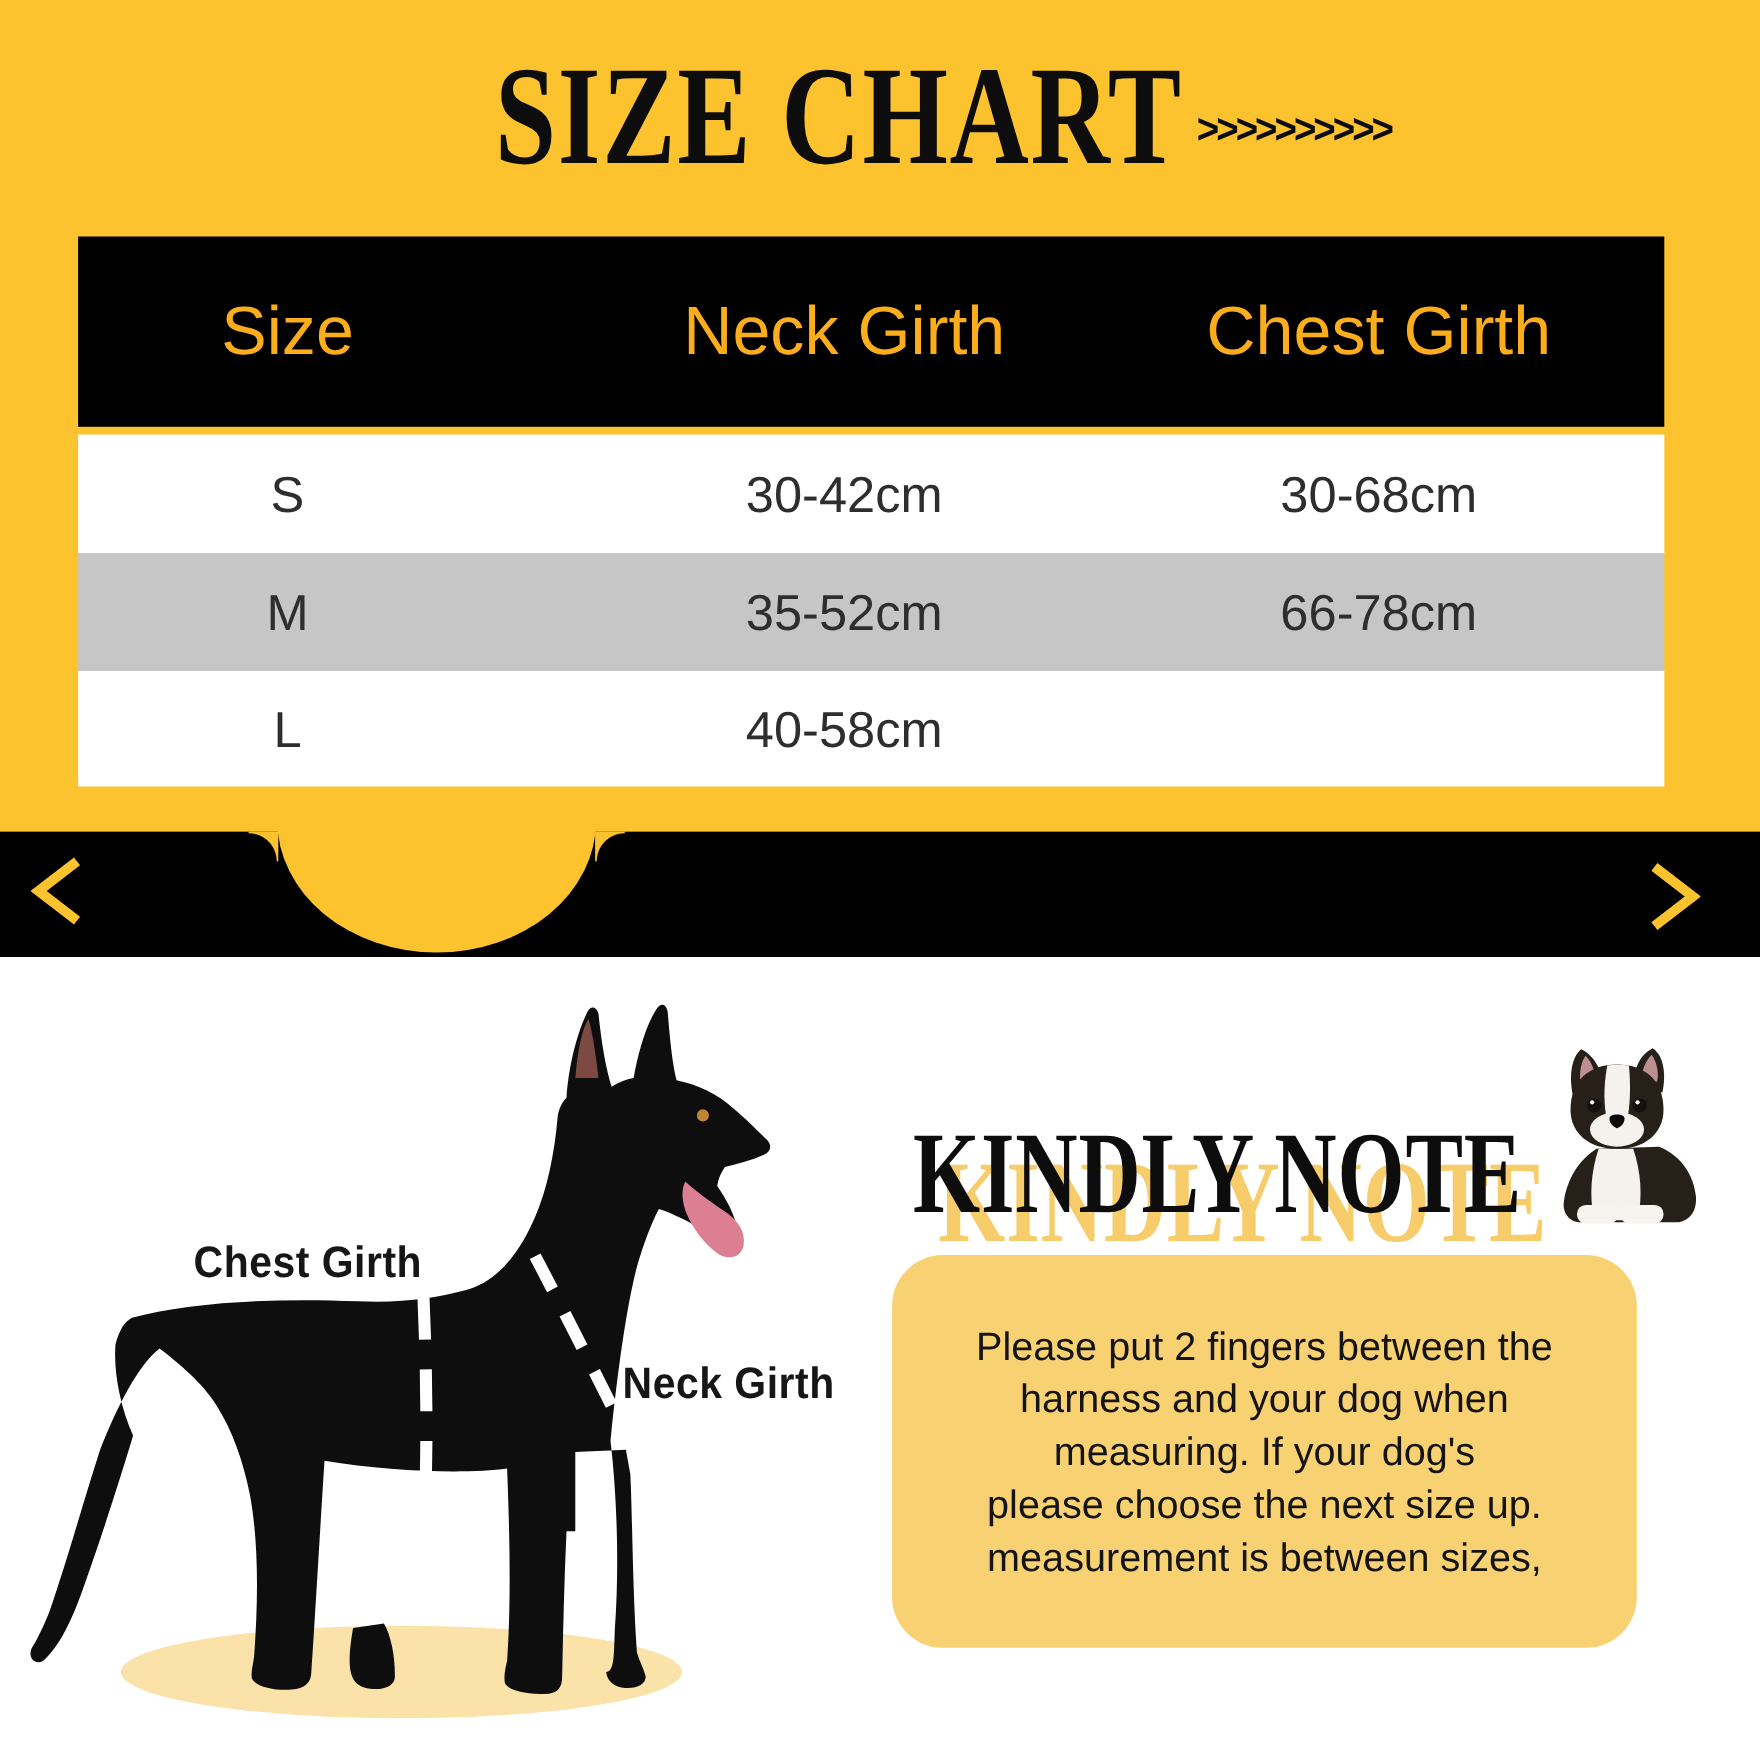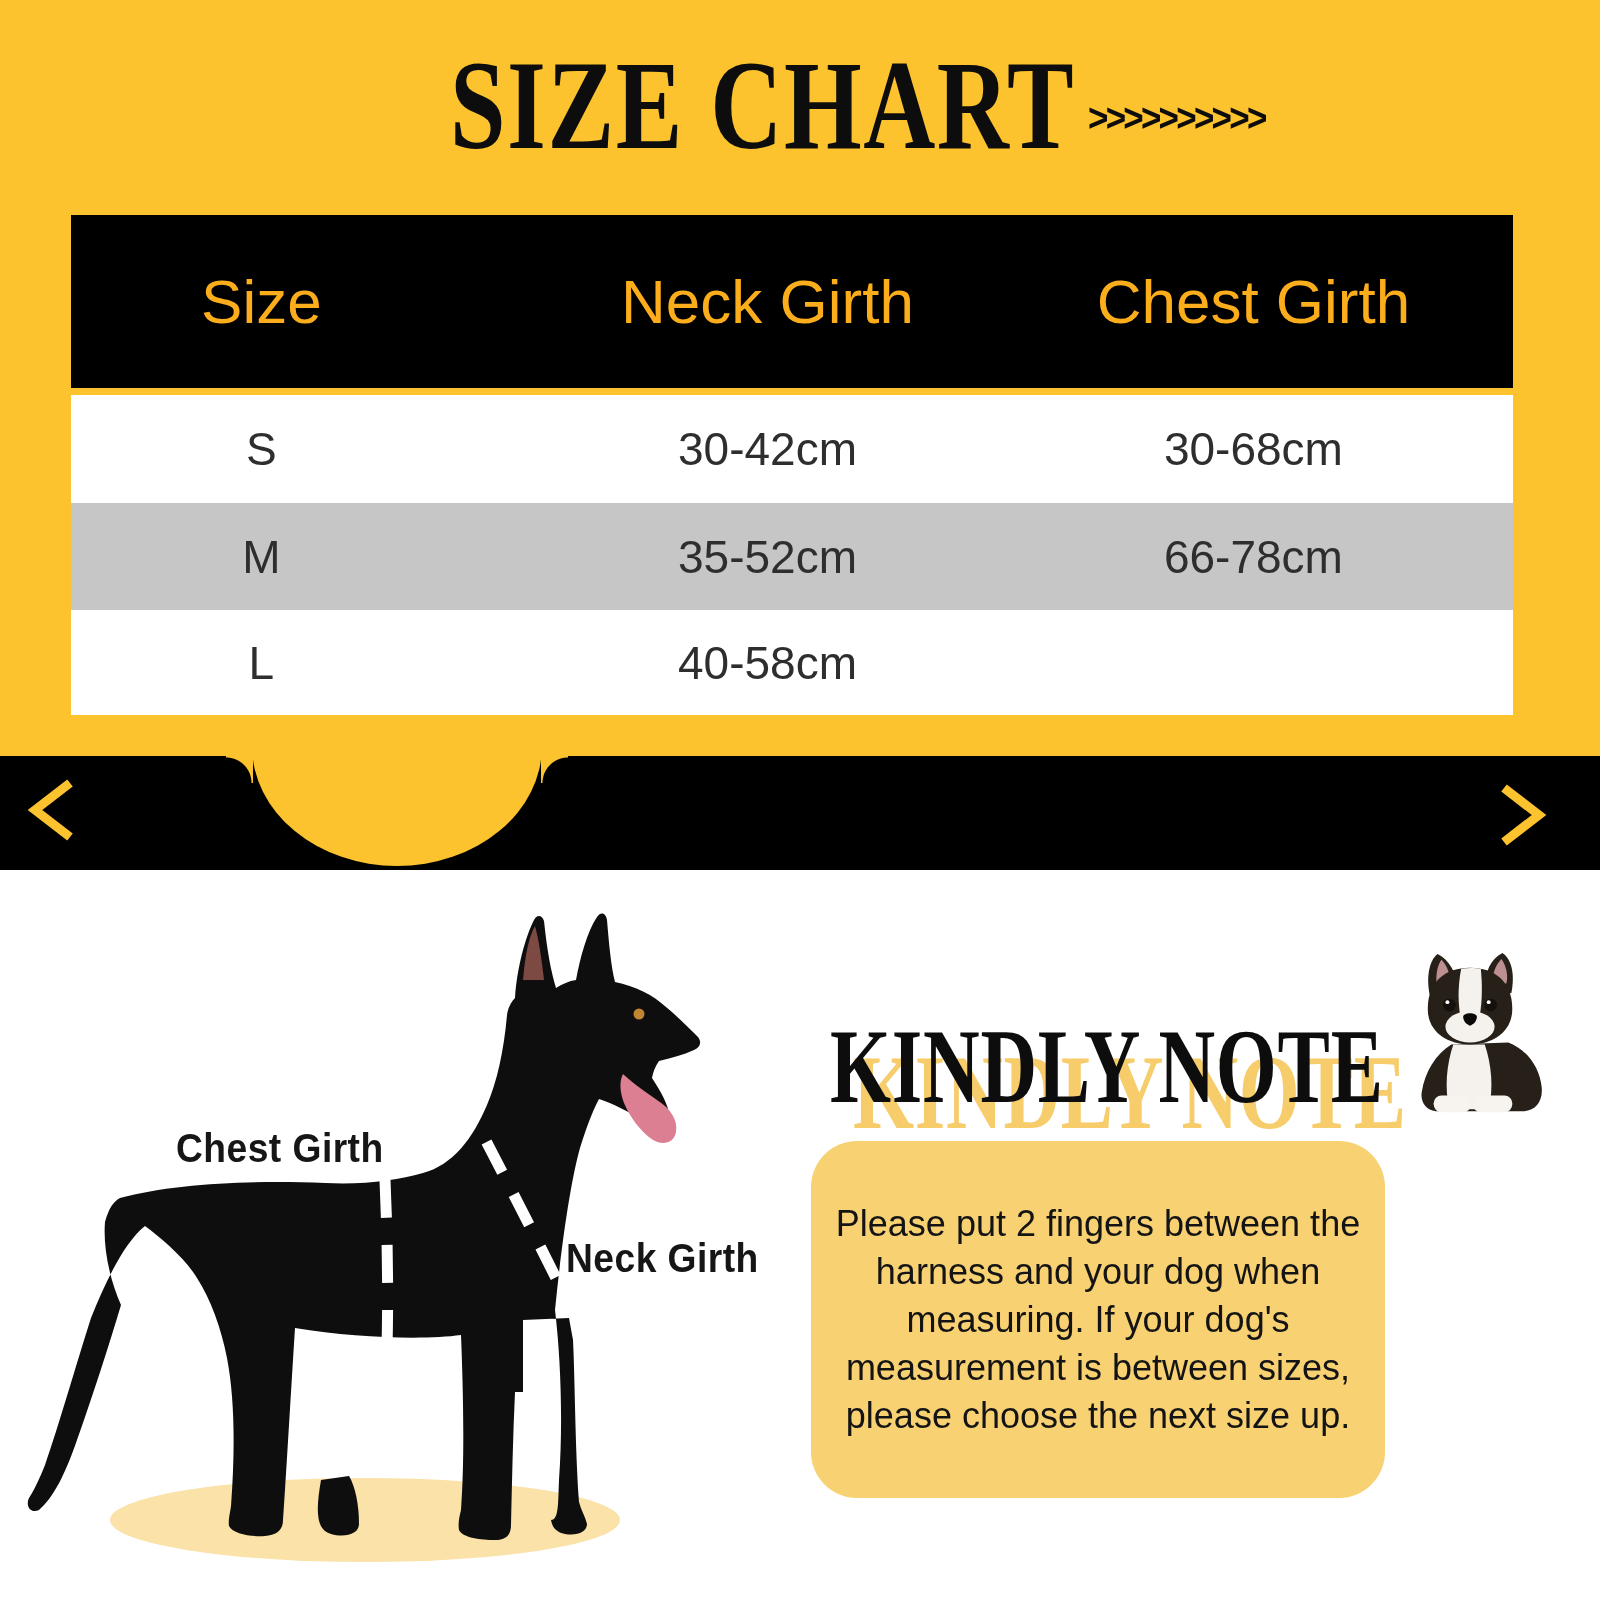--- a/index.html
+++ b/index.html
@@ -60,21 +60,21 @@
   .note-title{position:absolute;left:830px;top:1012px;width:600px;height:130px;}
   .note-title span{
     position:absolute;left:0;top:0;font-family:"Liberation Serif",serif;font-weight:bold;
     font-size:106px;line-height:110px;letter-spacing:1px;white-space:nowrap;
     transform:scaleX(0.74);transform-origin:left top;
   }
   .note-title .shadow-copy{left:23px;top:26px;color:#F7CD6C;}
   .note-title .main-copy{color:#0d0d0d;}
   .small-dog{position:absolute;left:1392px;top:952px;width:158px;height:172px;}
   .note-box{
-    position:absolute;left:811px;top:1141px;width:574px;height:357px;
+    position:absolute;left:811px;top:1141px;width:677px;height:357px;
     background:#F8D173;border-radius:46px;
     display:flex;flex-direction:column;justify-content:center;align-items:center;
   }
   .note-line{
     color:#141414;font-size:36px;line-height:48px;text-align:center;white-space:nowrap;
   }
 </style>
 </head>
 <body>
 
@@ -235,17 +235,17 @@
       <circle cx="98" cy="51" r="2" fill="#ffffff"></circle>
 
       <path fill="#0c0a09" d="M 72,66 C 72,61 86,61 86,66 C 86,72 80,75 79,75 C 78,75 72,72 72,66 Z"></path>
     </svg>
   </div>
 
   <div class="note-box">
     <div class="note-line">Please put 2 fingers between the</div>
     <div class="note-line">harness and your dog when</div>
     <div class="note-line">measuring. If your dog's</div>
+    <div class="note-line">please choose the next size up.</div>
     <div class="note-line">measurement is between sizes,</div>
-    <div class="note-line">please choose the next size up.</div>
   </div>
 
 </div>
 
 </body></html>

